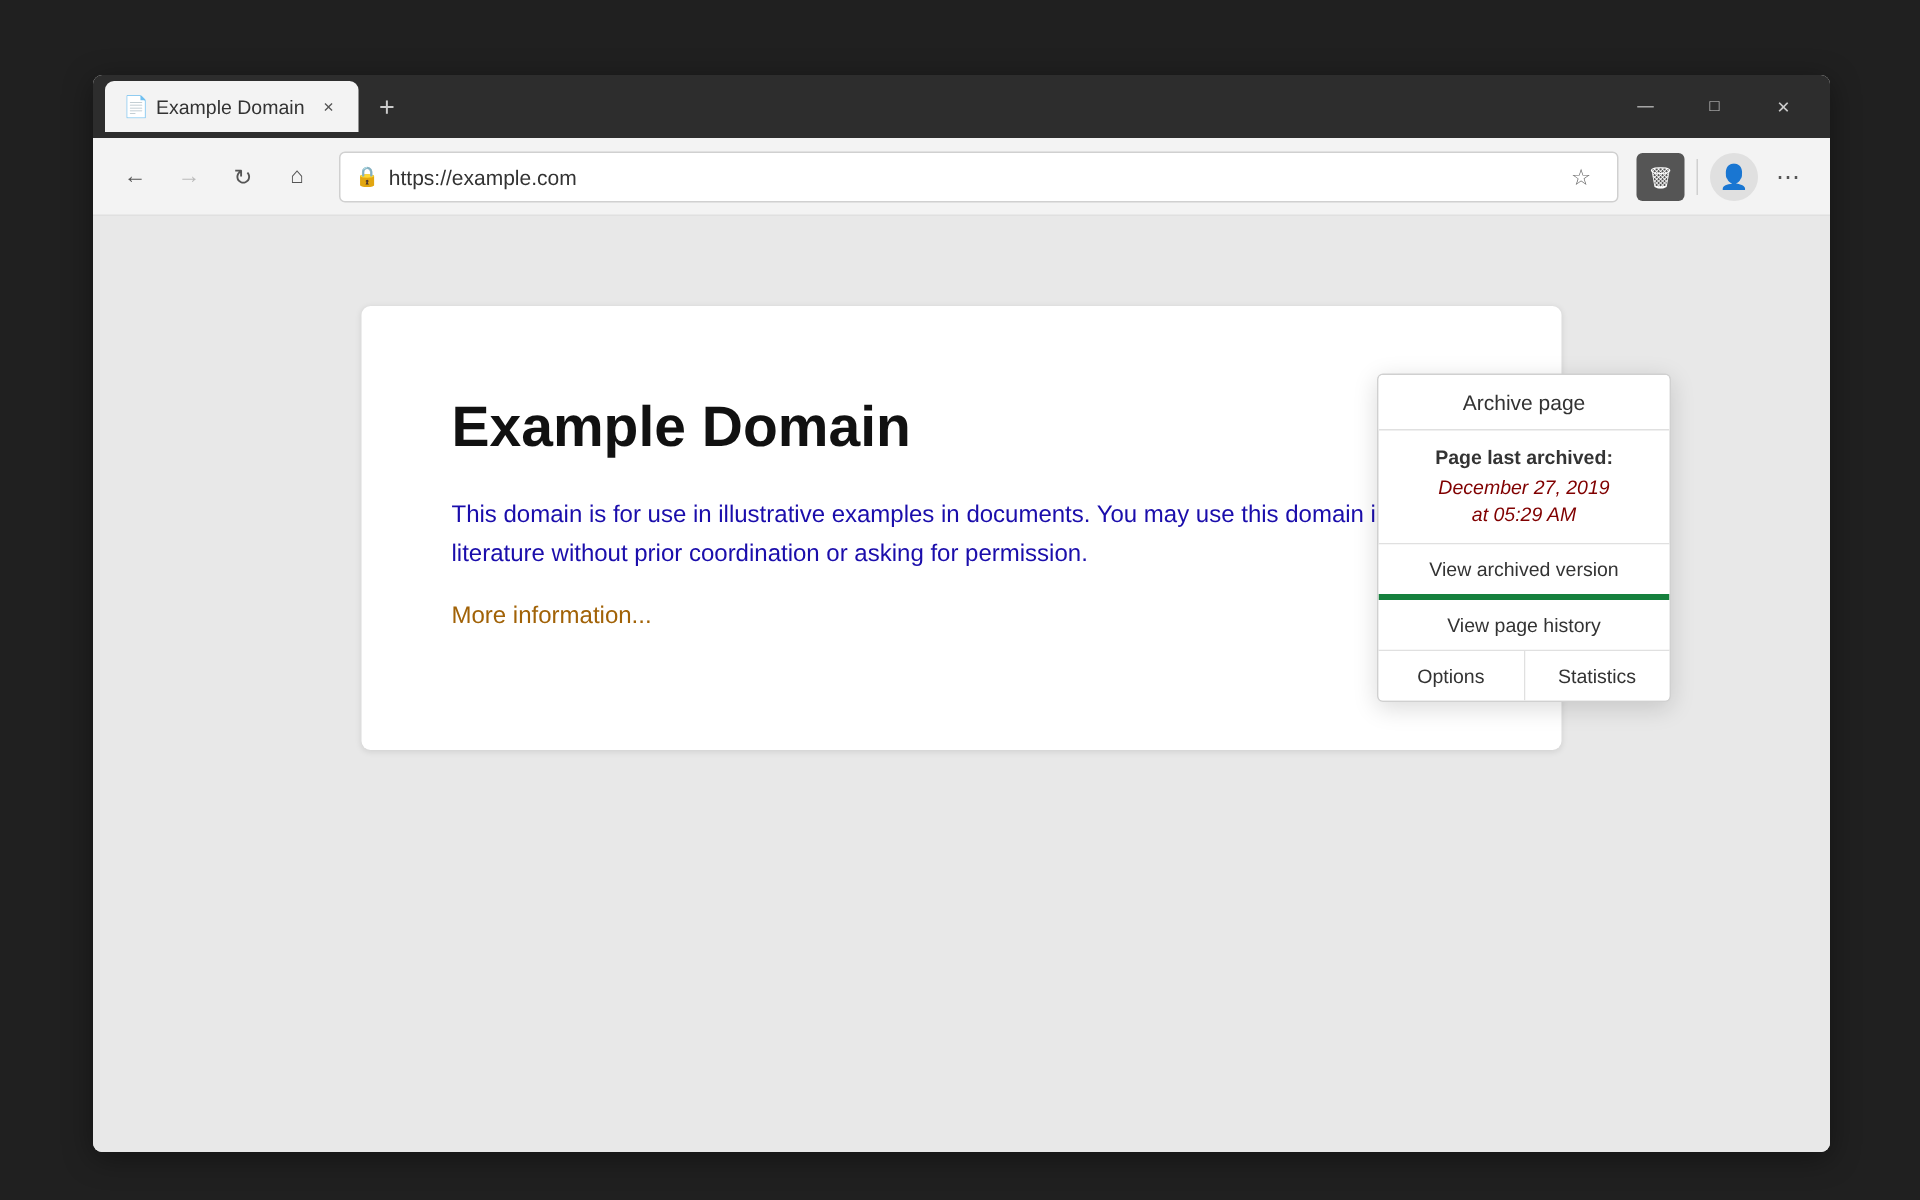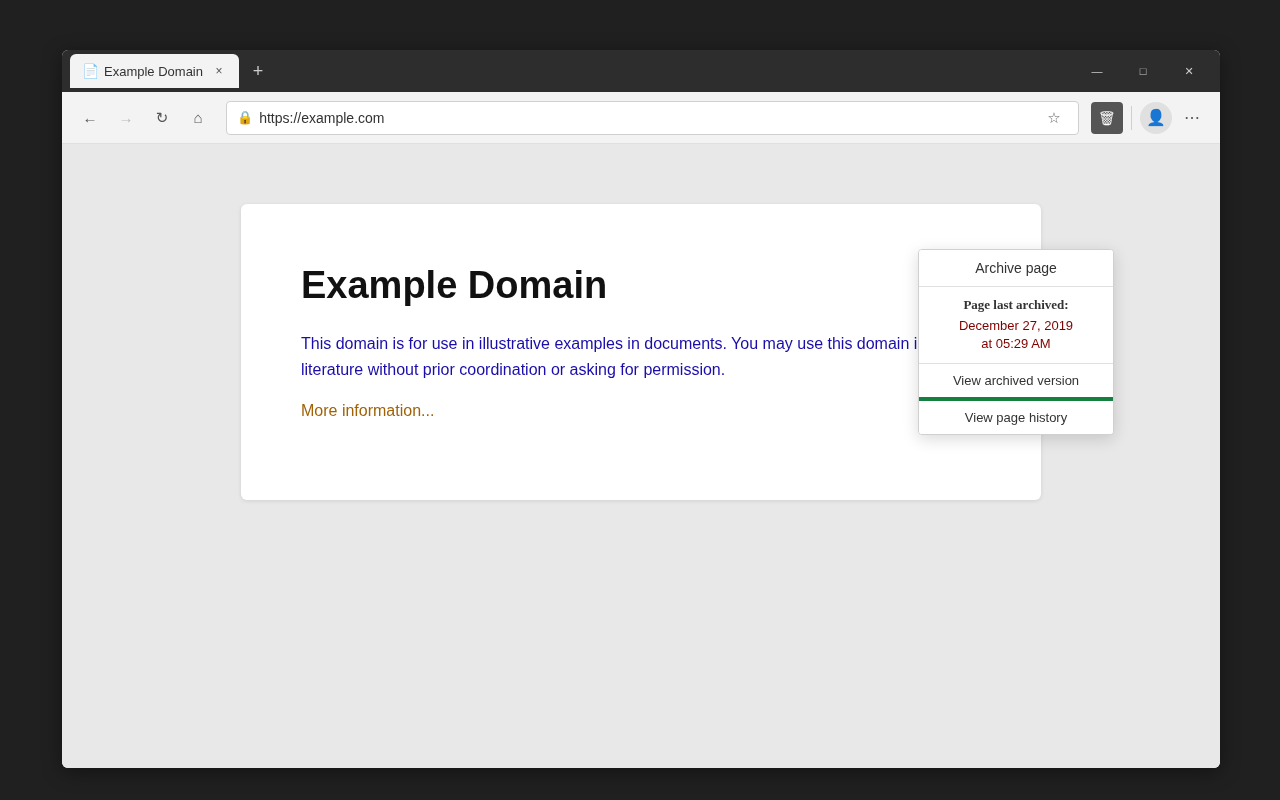--- a/index.html
+++ b/index.html
@@ -271,27 +271,27 @@
       padding: 10px 12px;
       text-align: center;
       border-bottom: 1px solid #e0e0e0;
     }
 
     .dropdown-info-label {
       font-size: 13px;
       font-weight: 700;
       color: #333;
       margin-bottom: 4px;
-      font-family: Liberation Serif, serif;
     }
 
     .dropdown-info-date {
       font-size: 13px;
       color: #800000;
       line-height: 1.4;
+      font-style: italic;
     }
 
     .dropdown-action-btn {
       width: 100%;
       padding: 9px 12px;
       background: white;
       border: none;
       border-bottom: 4px solid #15803d;
       font-size: 13px;
       color: #333;
@@ -376,16 +376,20 @@
         <div class="dropdown-info-label">Page last archived:</div>
         <div class="dropdown-info-date">
           <span>December 27, 2019</span><br>
           <span>at 05:29 AM</span>
         </div>
       </div>
 
       <button class="dropdown-action-btn">View archived version</button>
       <button class="dropdown-action-btn" style="border-bottom: none;">View page history</button>
 
+      <div class="dropdown-bottom-row">
+        <button class="dropdown-half-btn">Options</button>
+        <button class="dropdown-half-btn">Statistics</button>
+      </div>
     </div>
   </div>
 
 </div>
 
 </body></html>

